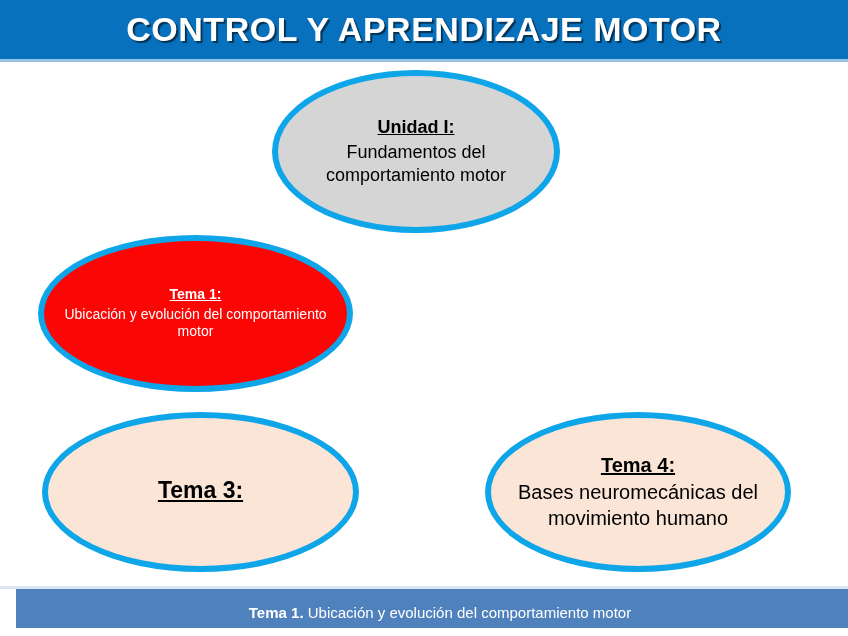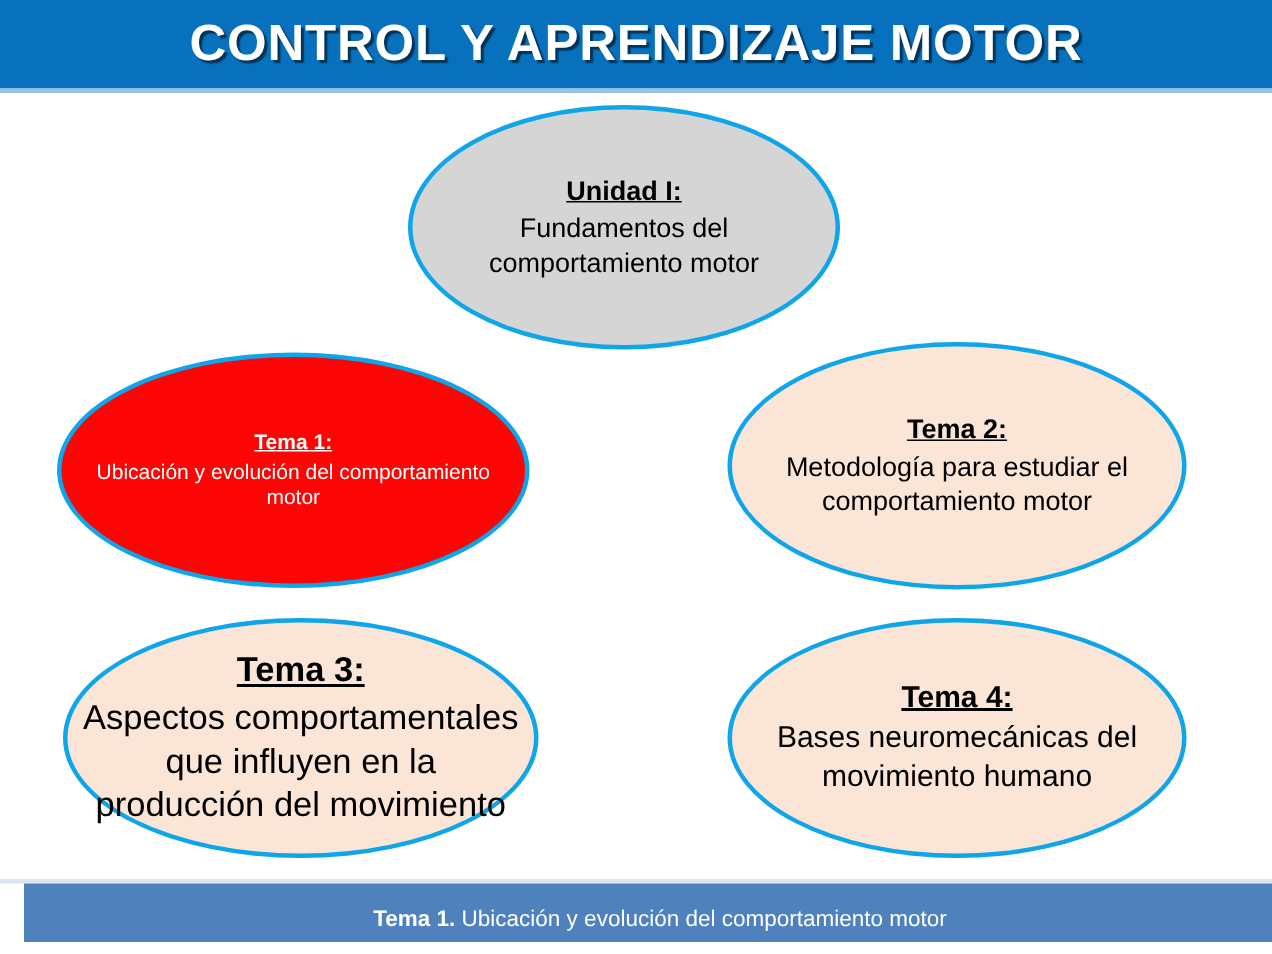--- a/index.html
+++ b/index.html
@@ -45,21 +45,21 @@
     letter-spacing: 0.5px;
     text-shadow: 2px 2px 1px rgba(0,0,0,0.55);
     white-space: nowrap;
   }
 
   
   .ellipse {
     position: absolute;
     box-sizing: border-box;
     border-radius: 50%;
-    border: 3px solid #0ea5e9;
+    border: 6px solid #0ea5e9;
     display: flex;
     flex-direction: column;
     align-items: center;
     justify-content: center;
     text-align: center;
     line-height: 1.28;
   }
   .ellipse .e-title {
     font-weight: bold;
     text-decoration: underline;
@@ -174,31 +174,24 @@
     </div>
   </div>
 
   <div class="ellipse" id="ellipse-tema1">
     <div class="e-inner">
       <span class="e-title">Tema 1:</span>
       <span class="e-body">Ubicación y evolución del comportamiento motor</span>
     </div>
   </div>
 
-  <div class="ellipse" id="ellipse-tema2">
-    <div class="e-inner">
-      <span class="e-title">Tema 2:</span>
-      <span class="e-body">Metodología para estudiar el comportamiento motor</span>
-    </div>
-  </div>
 
   <div class="ellipse" id="ellipse-tema3">
     <div class="e-inner">
       <span class="e-title">Tema 3:</span>
-      <span class="e-body">Aspectos comportamentales que influyen en la producción del movimiento</span>
     </div>
   </div>
 
   <div class="ellipse" id="ellipse-tema4">
     <div class="e-inner">
       <span class="e-title">Tema 4:</span>
       <span class="e-body">Bases neuromecánicas del movimiento humano</span>
     </div>
   </div>
 

